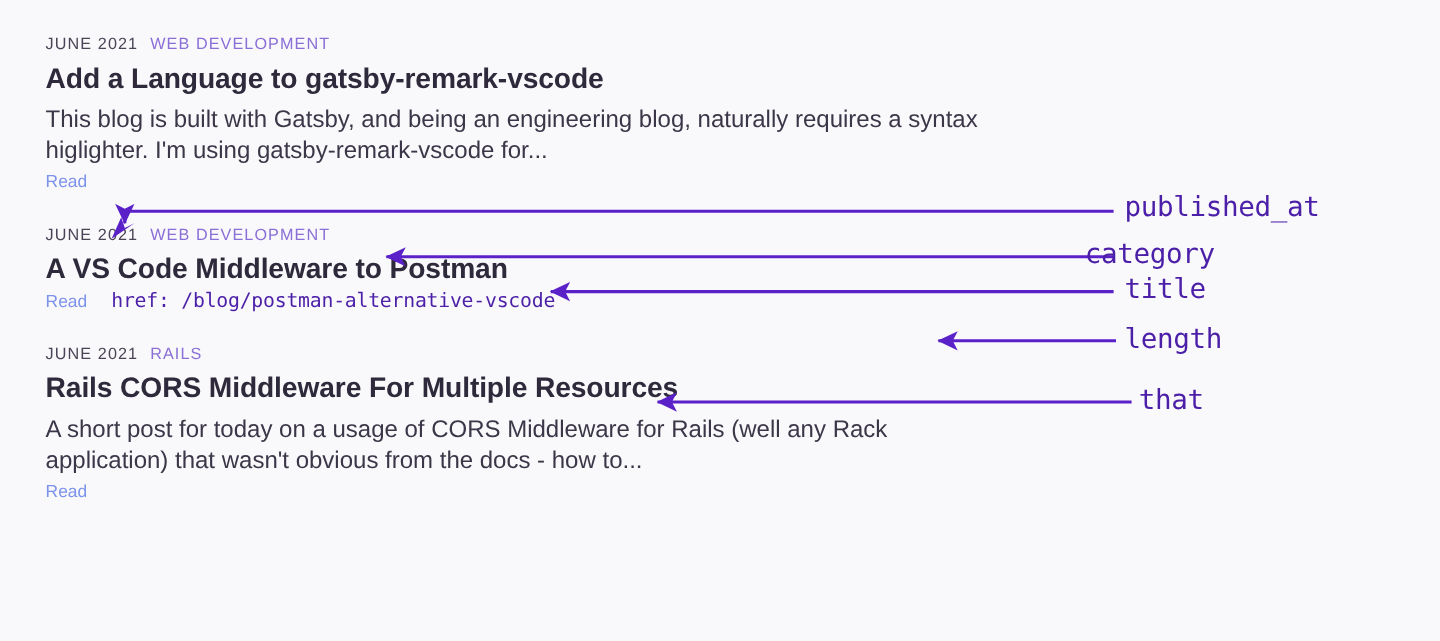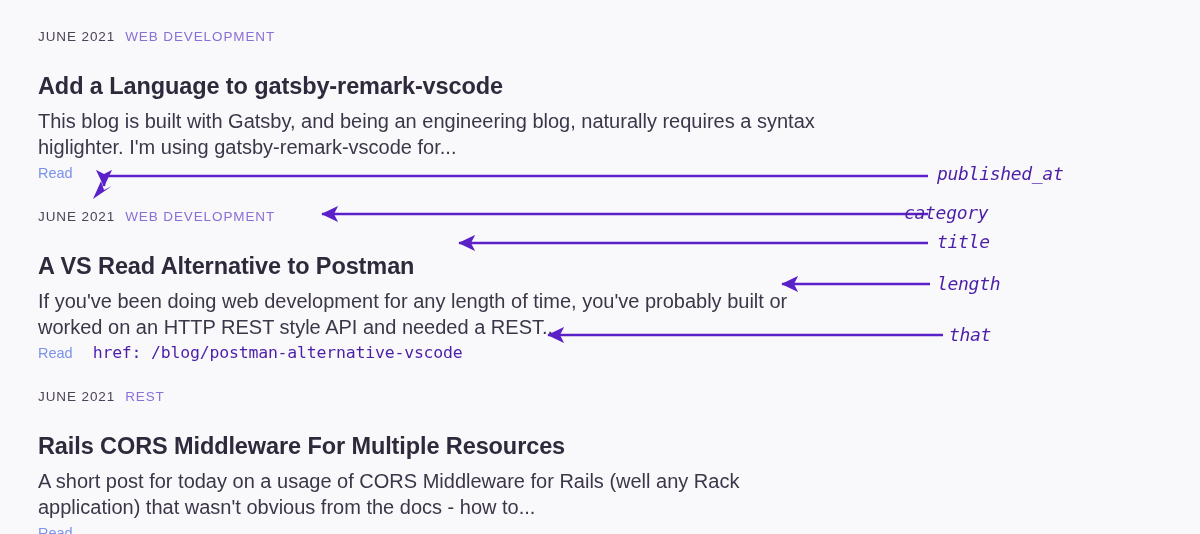--- a/index.html
+++ b/index.html
@@ -47,21 +47,21 @@
     white-space: nowrap;
   }
   .post-category {
     font-size: 13.5px;
     letter-spacing: 0.9px;
     color: #8a6fd6;
     font-weight: 500;
     white-space: nowrap;
   }
   .post-title {
-    margin: 26px 0 0 0;
+    margin: 5px 0 0 0;
     font-size: 23.5px;
     line-height: 28px;
     font-weight: bold;
     color: #2e2a3b;
     letter-spacing: -0.1px;
     white-space: nowrap;
   }
   .post-excerpt {
     margin: 8px 0 0 0;
     font-size: 20px;
@@ -103,26 +103,25 @@
     position: absolute;
     left: 0;
     top: 0;
     width: 1200px;
     height: 534px;
     pointer-events: none;
   }
   .ann-label {
     position: absolute;
     font-family: "DejaVu Sans Mono", "Liberation Mono", monospace;
-    font-size: 18px;
+    font-size: 23px;
     line-height: 21px;
     color: #4b1fa8;
     white-space: nowrap;
     letter-spacing: -0.3px;
-    font-style: italic;
   }
 </style>
 </head>
 <body>
 
 <div id="page">
 
   <div class="post-list">
 
     <article class="post post-1">
@@ -135,32 +134,31 @@
       <div class="post-footer">
         <span class="read-link">Read</span>
       </div>
     </article>
 
     <article class="post post-2">
       <div class="post-meta">
         <span class="post-date">JUNE 2021</span>
         <span class="post-category">WEB DEVELOPMENT</span>
       </div>
-      <h2 class="post-title">A VS Read Alternative to Postman</h2>
-      <p class="post-excerpt">If you've been doing web development for any length of time, you've probably built or worked on an HTTP REST style API and needed a REST...</p>
+      <h2 class="post-title">A VS Code Middleware to Postman</h2>
       <div class="post-footer">
         <span class="read-link">Read</span>
         <span class="href-note">href: /blog/postman-alternative-vscode</span>
       </div>
     </article>
 
     <article class="post post-3">
       <div class="post-meta">
         <span class="post-date">JUNE 2021</span>
-        <span class="post-category">REST</span>
+        <span class="post-category">RAILS</span>
       </div>
       <h2 class="post-title">Rails CORS Middleware For Multiple Resources</h2>
       <p class="post-excerpt">A short post for today on a usage of CORS Middleware for Rails (well any Rack application) that wasn't obvious from the docs - how to...</p>
       <div class="post-footer">
         <span class="read-link">Read</span>
       </div>
     </article>
 
   </div>
 

